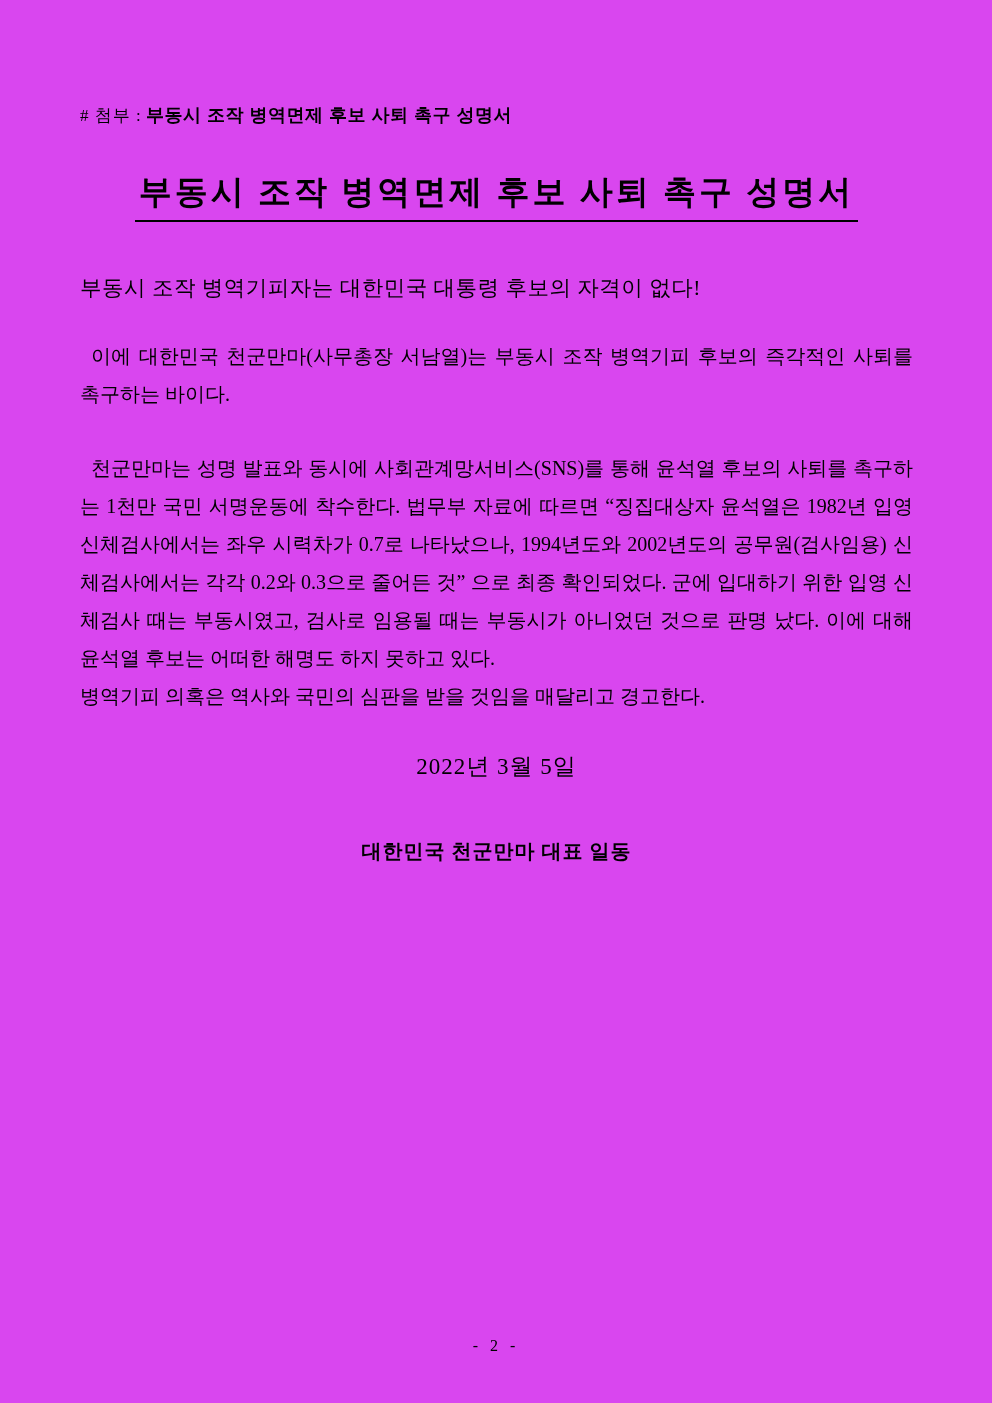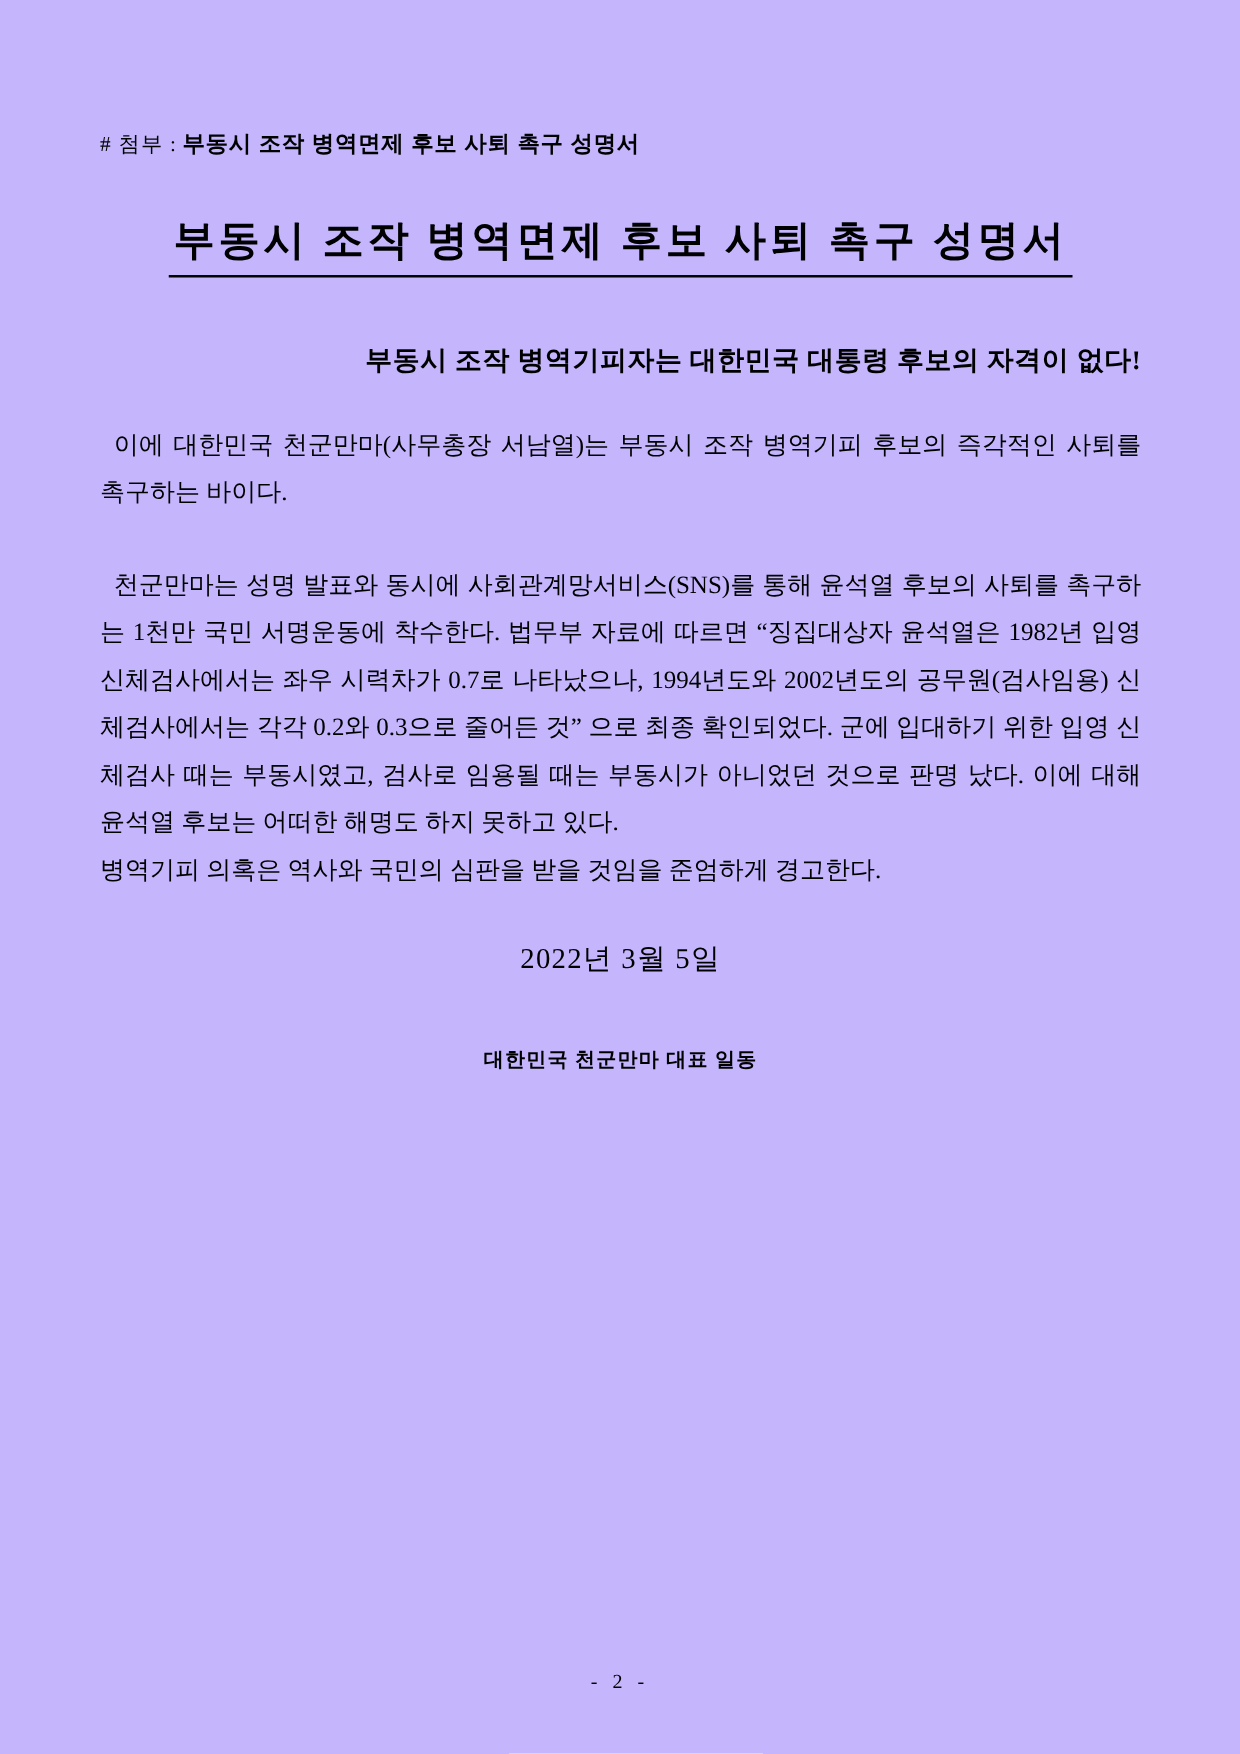--- a/index.html
+++ b/index.html
@@ -5,21 +5,21 @@
   html, body {
     margin: 0;
     padding: 0;
     background: #ffffff;
   }
   .page {
     position: relative;
     width: 992px;
     height: 1403px;
     margin: 0 auto;
-    background: #c4b5fd;
+    background: #d946ef;
     color: #000000;
     box-sizing: border-box;
     padding: 103px 79px 0 80px;
     font-family: "Liberation Serif", "DejaVu Serif", serif;
     overflow: hidden;
   }
 
   
   .attachment-line {
     font-size: 17px;
@@ -48,22 +48,22 @@
     font-size: 33px;
     font-weight: 700;
     letter-spacing: 3px;
     border-bottom: 2px solid #000000;
     padding: 0 4px 5px 4px;
   }
 
   
   .slogans {
     margin-top: 46px;
-    text-align: right;
-    font-weight: 700;
+    text-align: left;
+    font-weight: 400;
     font-size: 21.5px;
     line-height: 41px;
     letter-spacing: 0.5px;
   }
 
   
   .body-text {
     margin-top: 28px;
     font-size: 20px;
     line-height: 38px;
@@ -82,21 +82,21 @@
   
   .doc-date {
     margin-top: 28px;
     text-align: center;
     font-size: 23px;
     letter-spacing: 1px;
   }
   .doc-signature {
     margin-top: 56px;
     text-align: center;
-    font-size: 16px;
+    font-size: 20px;
     font-weight: 700;
     letter-spacing: 1px;
   }
 
   
   .page-number {
     position: absolute;
     left: 0;
     right: 0;
     bottom: 48px;
@@ -121,21 +121,21 @@
     <span class="doc-title">부동시 조작 병역면제 후보 사퇴 촉구 성명서</span>
   </div>
 
   <div class="slogans">
     <div>부동시 조작 병역기피자는 대한민국 대통령 후보의 자격이 없다!</div>
   </div>
 
   <div class="body-text">
     <p class="para">이에 대한민국 천군만마(사무총장 서남열)는 부동시 조작 병역기피 후보의 즉각적인 사퇴를 촉구하는 바이다.</p>
     <p class="para">천군만마는 성명 발표와 동시에 사회관계망서비스(SNS)를 통해 윤석열 후보의 사퇴를 촉구하는 1천만 국민 서명운동에 착수한다. 법무부 자료에 따르면 “징집대상자 윤석열은 1982년 입영 신체검사에서는 좌우 시력차가 0.7로 나타났으나, 1994년도와 2002년도의 공무원(검사임용) 신체검사에서는 각각 0.2와 0.3으로 줄어든 것” 으로 최종 확인되었다. 군에 입대하기 위한 입영 신체검사 때는 부동시였고, 검사로 임용될 때는 부동시가 아니었던 것으로 판명 났다. 이에 대해 윤석열 후보는 어떠한 해명도 하지 못하고 있다.</p>
-    <p class="para no-indent">병역기피 의혹은 역사와 국민의 심판을 받을 것임을 준엄하게 경고한다.</p>
+    <p class="para no-indent">병역기피 의혹은 역사와 국민의 심판을 받을 것임을 매달리고 경고한다.</p>
   </div>
 
   <div class="doc-date">2022년 3월 5일</div>
 
   <div class="doc-signature">대한민국 천군만마 대표 일동</div>
 
   <div class="page-number">- 2 -</div>
 
 </div>
 

